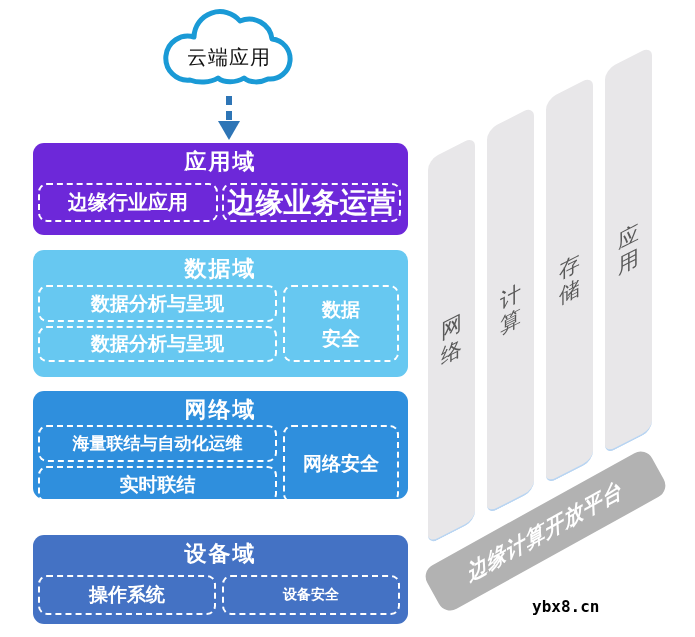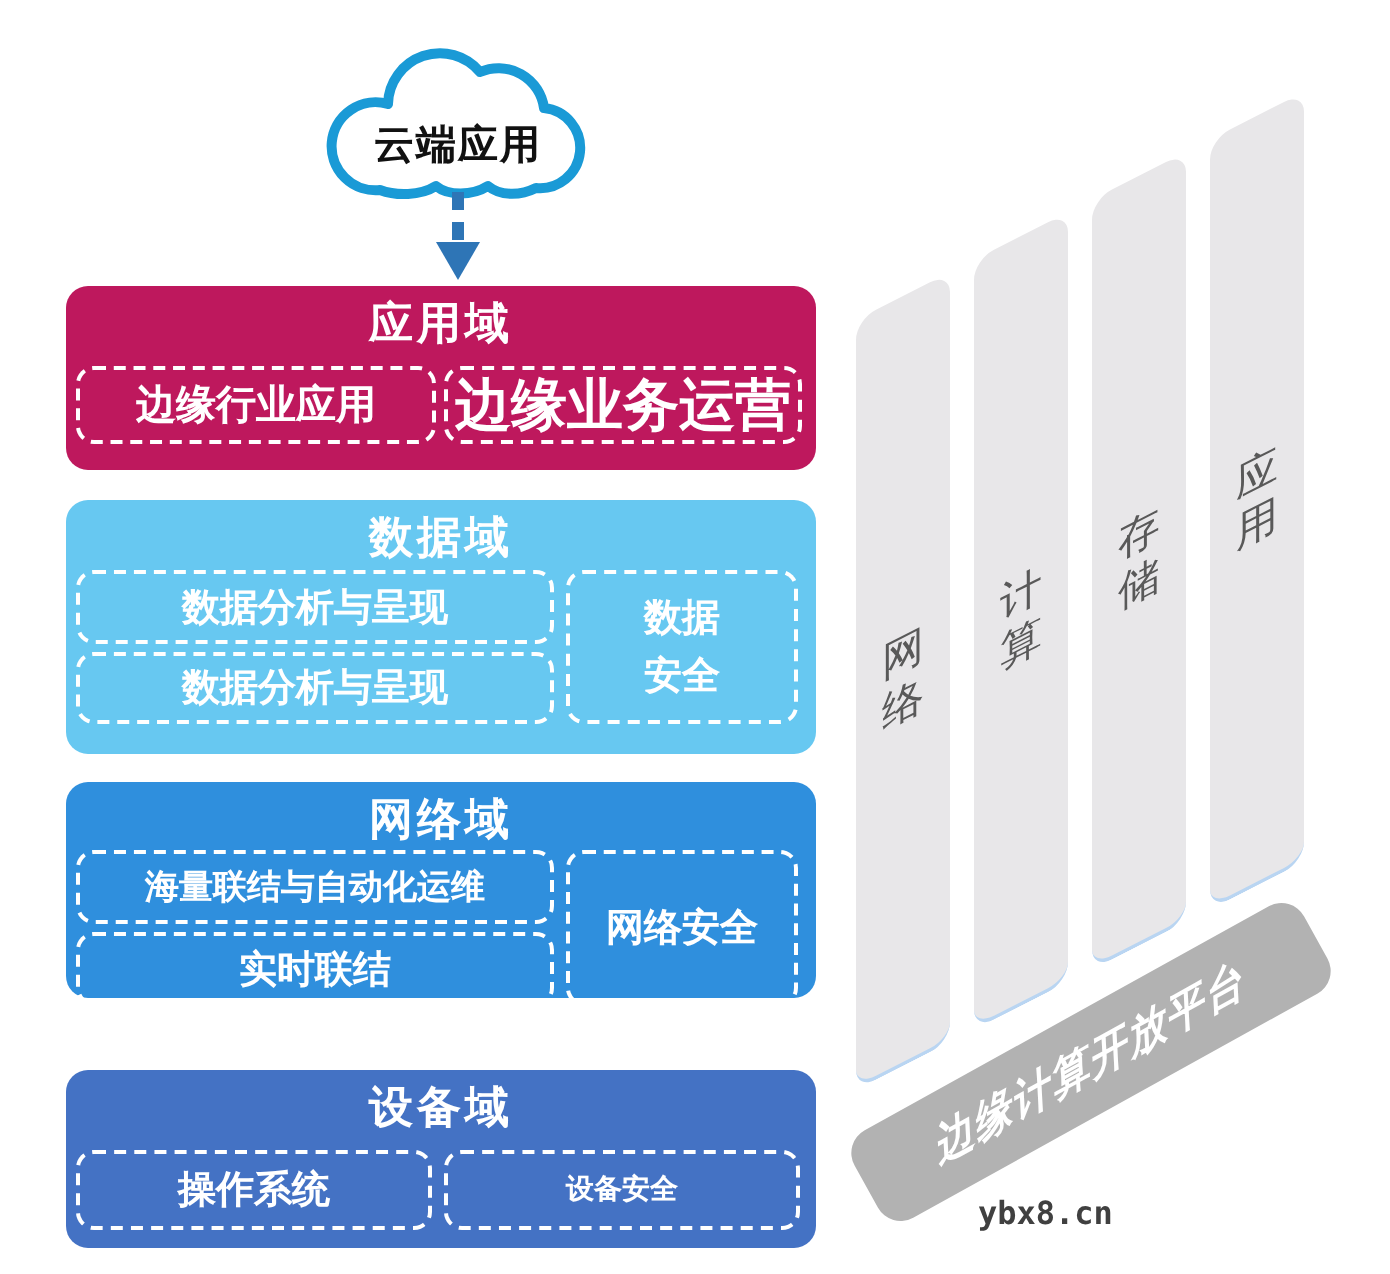--- a/index.html
+++ b/index.html
@@ -1,19 +1,19 @@
 <!DOCTYPE html>
 <html><head>
 <meta charset="utf-8">
 <style>
   html,body{margin:0;padding:0;}
   #canvas{position:relative;width:695px;height:637px;background:#ffffff;overflow:hidden;
           font-family:"DejaVu Sans",sans-serif;}
   
-  .cloud{position:absolute;left:160px;top:21px;width:138px;height:84px;font-weight:bold;}
+  .cloud{position:absolute;left:160px;top:6px;width:138px;height:84px;}
   .cloud svg{position:absolute;left:0;top:0;overflow:visible;}
   .cloud-label{position:absolute;left:0;top:38px;width:100%;text-align:center;
                font-size:20px;color:#111;letter-spacing:1px;}
   
   .arrow{position:absolute;left:217px;top:95px;}
   
   .domain{position:absolute;left:33px;width:375px;border-radius:11px;}
   .d1{top:143px;height:92px;}
   .d2{top:250px;height:127px;}
   .d3{top:391px;height:108px;}
@@ -40,22 +40,22 @@
           border-bottom:2px solid #b9d5f2;
           display:flex;align-items:center;justify-content:center;box-sizing:border-box;}
   .pillar:last-child{margin-right:0;}
   .pillar span{white-space:pre-line;font-size:21px;line-height:1.15;text-align:center;}
   
   .banner{position:absolute;left:417px;top:506px;width:257px;height:50px;border-radius:13px;
           transform:rotate(-29deg);display:flex;align-items:center;justify-content:center;z-index:1;}
   .banner span{display:block;transform:skewX(-26deg);color:#fff;font-weight:bold;
                font-size:21px;letter-spacing:1px;white-space:nowrap;}
   
-  .watermark{position:absolute;left:489px;top:597px;font-family:"DejaVu Sans Mono",monospace;
-             font-weight:bold;font-size:16px;color:#404040;letter-spacing:0px;}
+  .watermark{position:absolute;left:532px;top:597px;font-family:"DejaVu Sans Mono",monospace;
+             font-weight:bold;font-size:16px;color:#000000;letter-spacing:0px;}
 </style>
 </head>
 <body>
 
 <div id="canvas">
 
   <div class="cloud">
     <svg width="138" height="84" viewBox="0 0 138 84">
       <path d="M 30 74
                A 22 22 0 1 1 34 31
@@ -68,21 +68,21 @@
                Z" fill="#ffffff" stroke="#1a9ad6" stroke-width="5" stroke-linejoin="round"></path>
     </svg>
     <div class="cloud-label">云端应用</div>
   </div>
 
   <svg class="arrow" width="24" height="46" viewBox="0 0 24 46">
     <line x1="12" y1="1" x2="12" y2="27" stroke="#2e75b6" stroke-width="6" stroke-dasharray="9 6"></line>
     <polygon points="1,26 23,26 12,45" fill="#2e75b6"></polygon>
   </svg>
 
-  <div class="domain d1" style="background: #be185d;">
+  <div class="domain d1" style="background: #6d28d9;">
     <div class="dtitle">应用域</div>
     <div class="sub s1">边缘行业应用</div>
     <div class="sub s2">边缘业务运营</div>
   </div>
 
   <div class="domain d2" style="background: rgb(103, 200, 241);">
     <div class="dtitle">数据域</div>
     <div class="sub s1">数据分析与呈现</div>
     <div class="sub s2">数据分析与呈现</div>
     <div class="sub sr">数据

